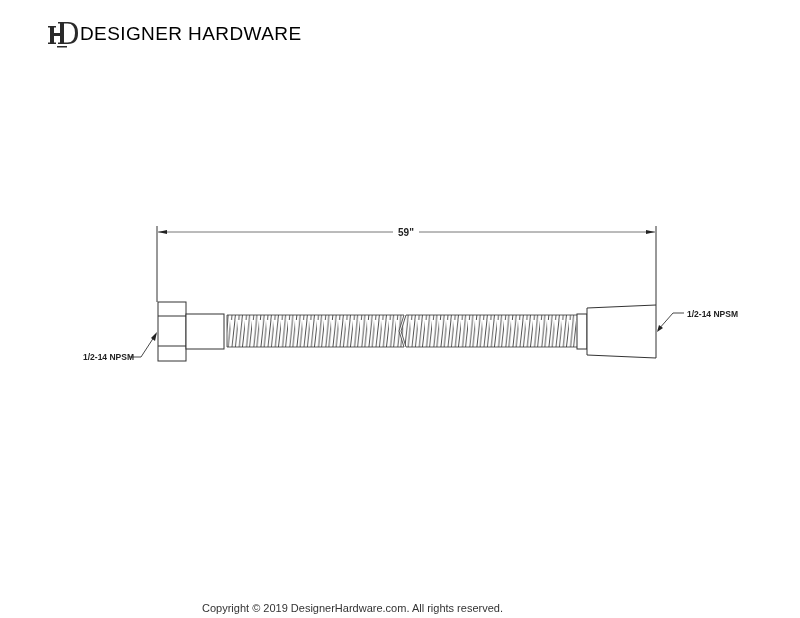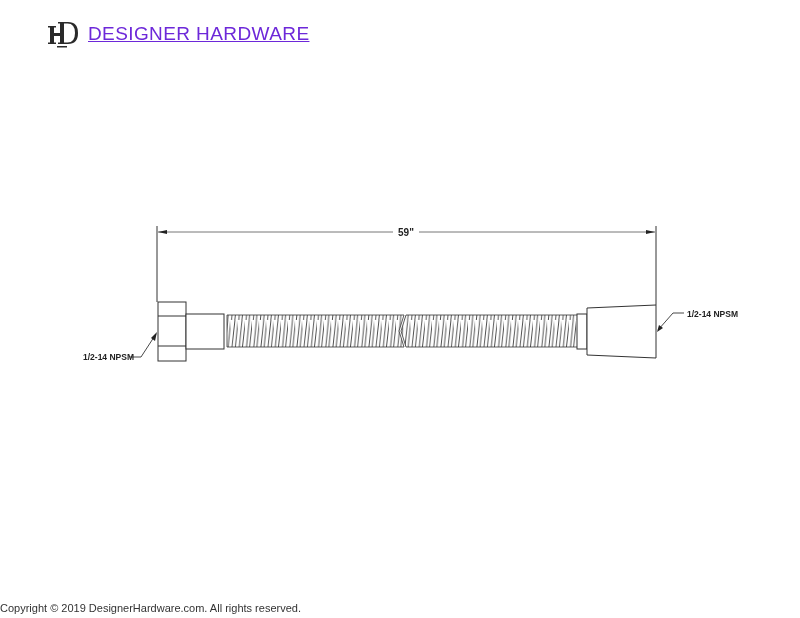--- a/index.html
+++ b/index.html
@@ -1,23 +1,23 @@
 <!DOCTYPE html>
 <html><head>
   <meta charset="utf-8">
   <style>
     html, body { margin: 0; padding: 0; background: #ffffff; }
     body { width: 800px; height: 618px; position: relative; overflow: hidden;
            font-family: "Liberation Sans", sans-serif; }
     .brand { position: absolute; left: 48px; top: 20px; height: 28px; display: flex; align-items: center; }
     .brand-logo { width: 32px; height: 28px; display: block; }
-    .brand-name { margin-left: 8px; font-size: 19px; color: #6d28d9; letter-spacing: 0.4px;
-                  font-family: "Liberation Sans", sans-serif; line-height: 28px; text-decoration: underline; }
+    .brand-name { margin-left: 0; font-size: 19px; color: #000000; letter-spacing: 0.4px;
+                  font-family: "Liberation Sans", sans-serif; line-height: 28px; }
     .drawing { position: absolute; left: 0; top: 0; width: 800px; height: 618px; }
-    .copyright { position: absolute; left: 0; width: 705px; top: 602px; 
+    .copyright { position: absolute; left: 0; width: 705px; top: 602px; text-align: center;
                  font-size: 11px; color: #333; font-family: "Liberation Sans", sans-serif; }
     svg text { font-family: "Liberation Sans", sans-serif; }
   </style>
 </head>
 <body>
 
 <div class="brand">
   <svg class="brand-logo" viewBox="0 0 32 28">
 
     <rect x="2" y="6" width="4" height="18" fill="#2a2a2a"></rect>

